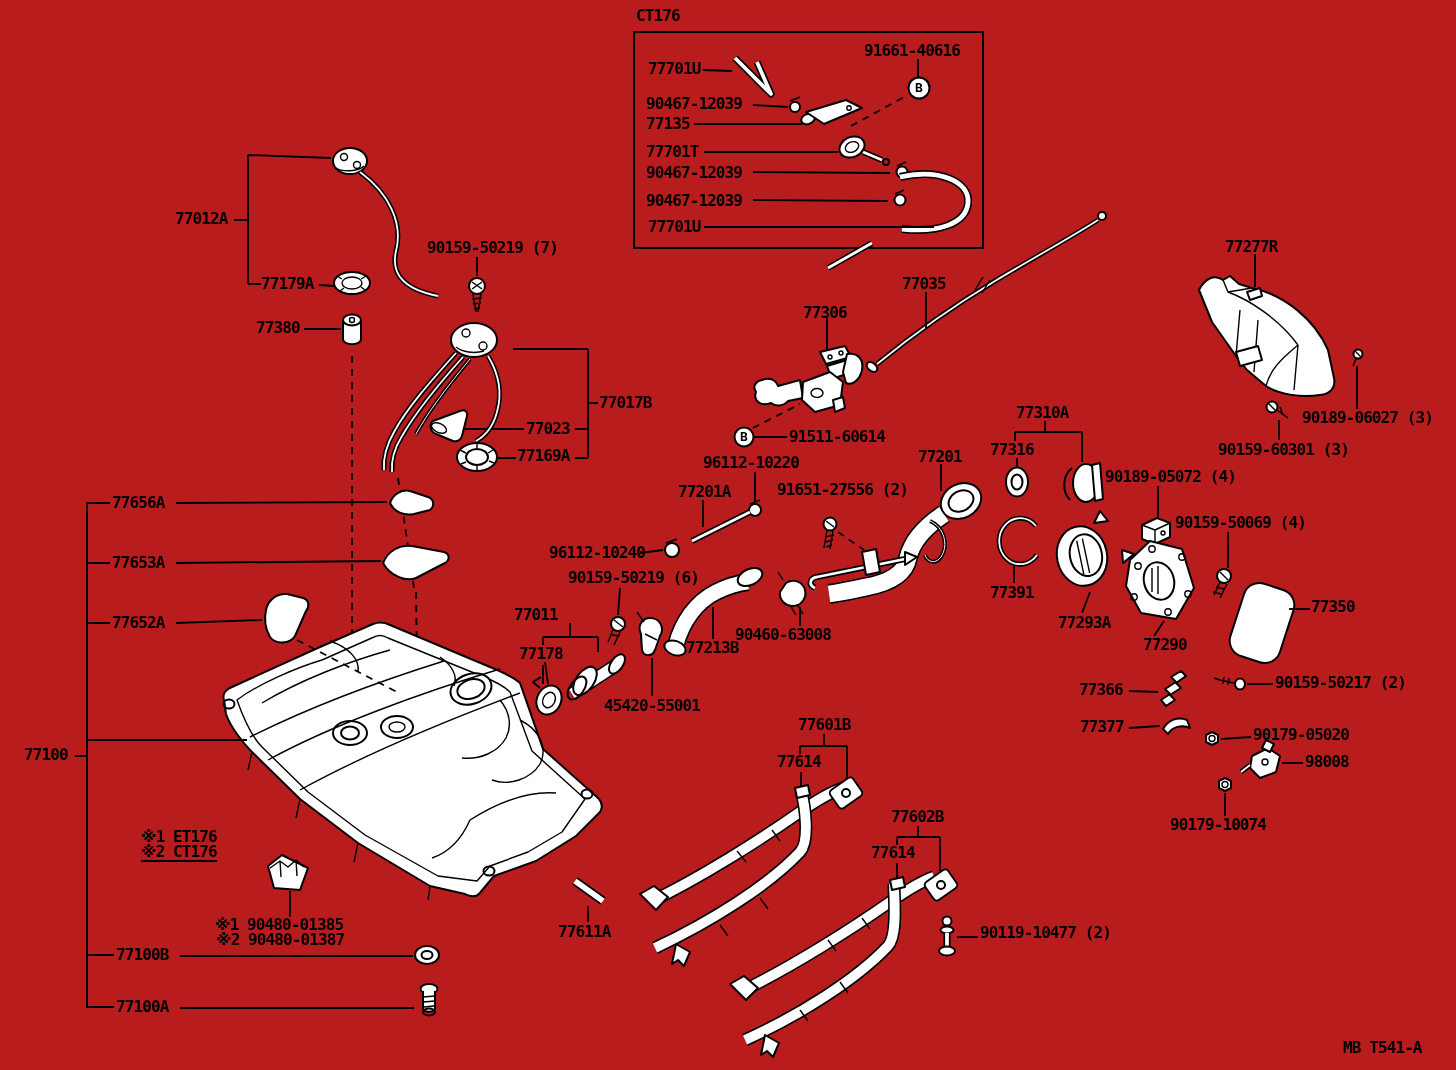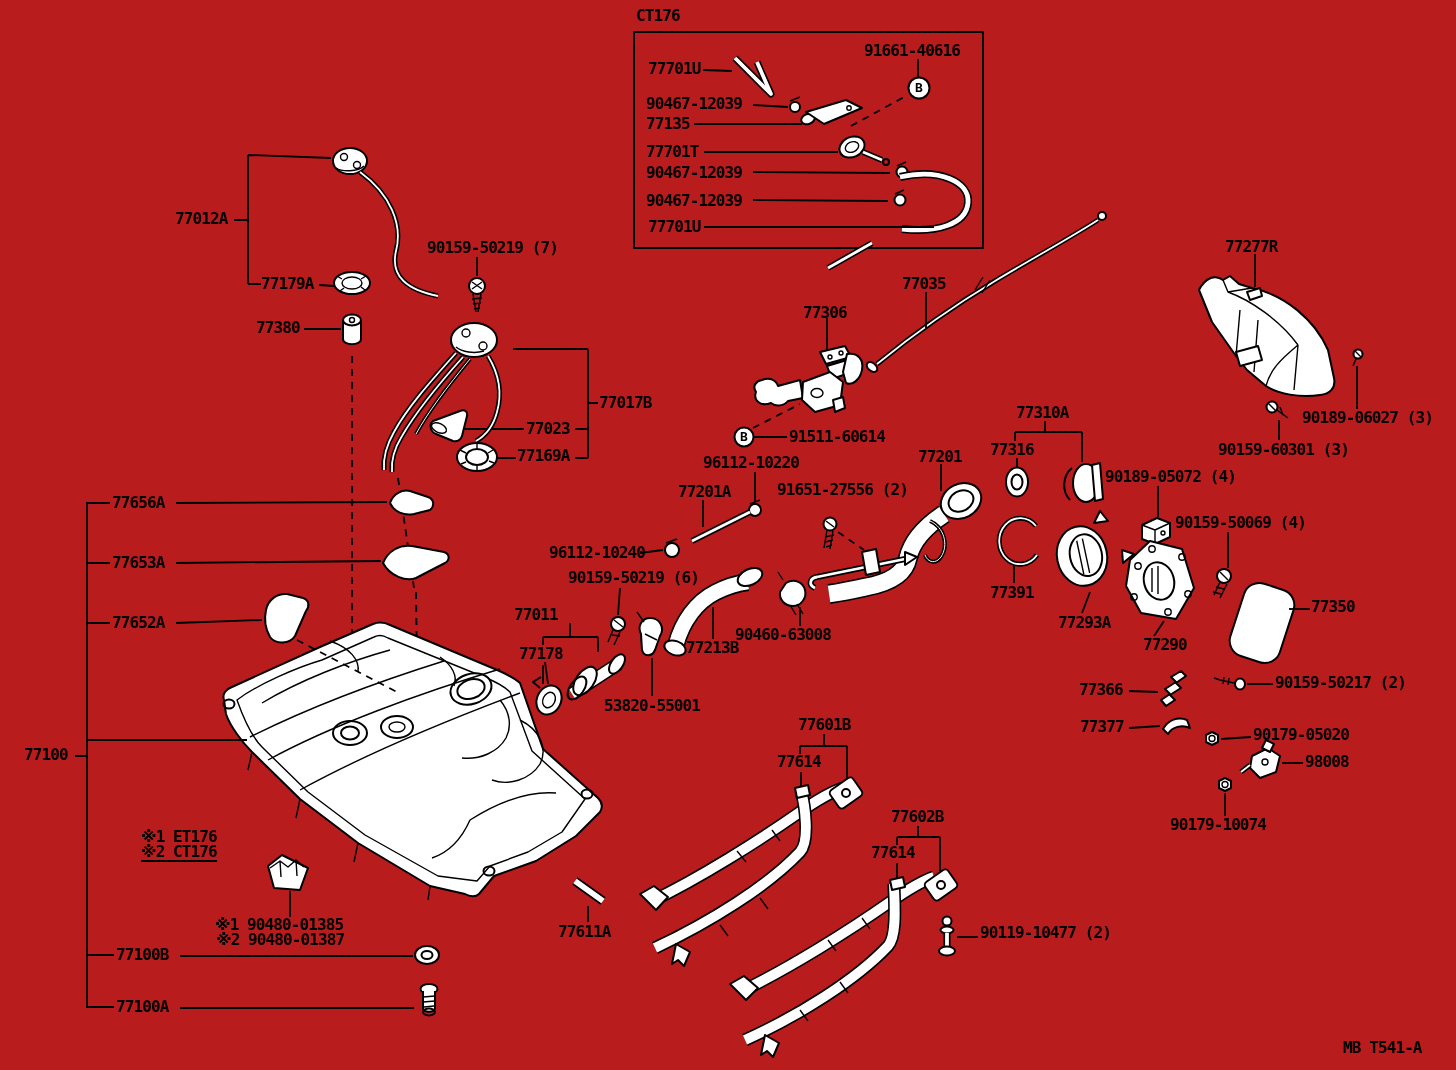--- a/index.html
+++ b/index.html
@@ -362,21 +362,21 @@
     <div class="lbl" style="left: 703px; top: 455px;">96112-10220</div>
     <div class="lbl" style="left: 678px; top: 484px;">77201A</div>
     <div class="lbl" style="left: 777px; top: 482px;">91651-27556 (2)</div>
     <div class="lbl" style="left: 918px; top: 449px;">77201</div>
     <div class="lbl" style="left: 534px; top: 545px; margin-left: 15px;">96112-10240</div>
     <div class="lbl" style="left: 568px; top: 570px;">90159-50219 (6)</div>
     <div class="lbl" style="left: 514px; top: 607px;">77011</div>
     <div class="lbl" style="left: 519px; top: 646px;">77178</div>
     <div class="lbl" style="left: 735px; top: 627px;">90460-63008</div>
     <div class="lbl" style="left: 686px; top: 640px;">77213B</div>
-    <div class="lbl" style="left: 604px; top: 698px;">53820-55001</div>
+    <div class="lbl" style="left: 604px; top: 698px;">45420-55001</div>
     <div class="lbl" style="left: 1225px; top: 239px;">77277R</div>
     <div class="lbl" style="left: 1302px; top: 410px;">90189-06027 (3)</div>
     <div class="lbl" style="left: 1218px; top: 442px;">90159-60301 (3)</div>
     <div class="lbl" style="left: 1016px; top: 405px;">77310A</div>
     <div class="lbl" style="left: 990px; top: 442px;">77316</div>
     <div class="lbl" style="left: 1105px; top: 469px;">90189-05072 (4)</div>
     <div class="lbl" style="left: 1175px; top: 515px;">90159-50069 (4)</div>
     <div class="lbl" style="left: 990px; top: 585px;">77391</div>
     <div class="lbl" style="left: 1058px; top: 615px;">77293A</div>
     <div class="lbl" style="left: 1143px; top: 637px;">77290</div>

